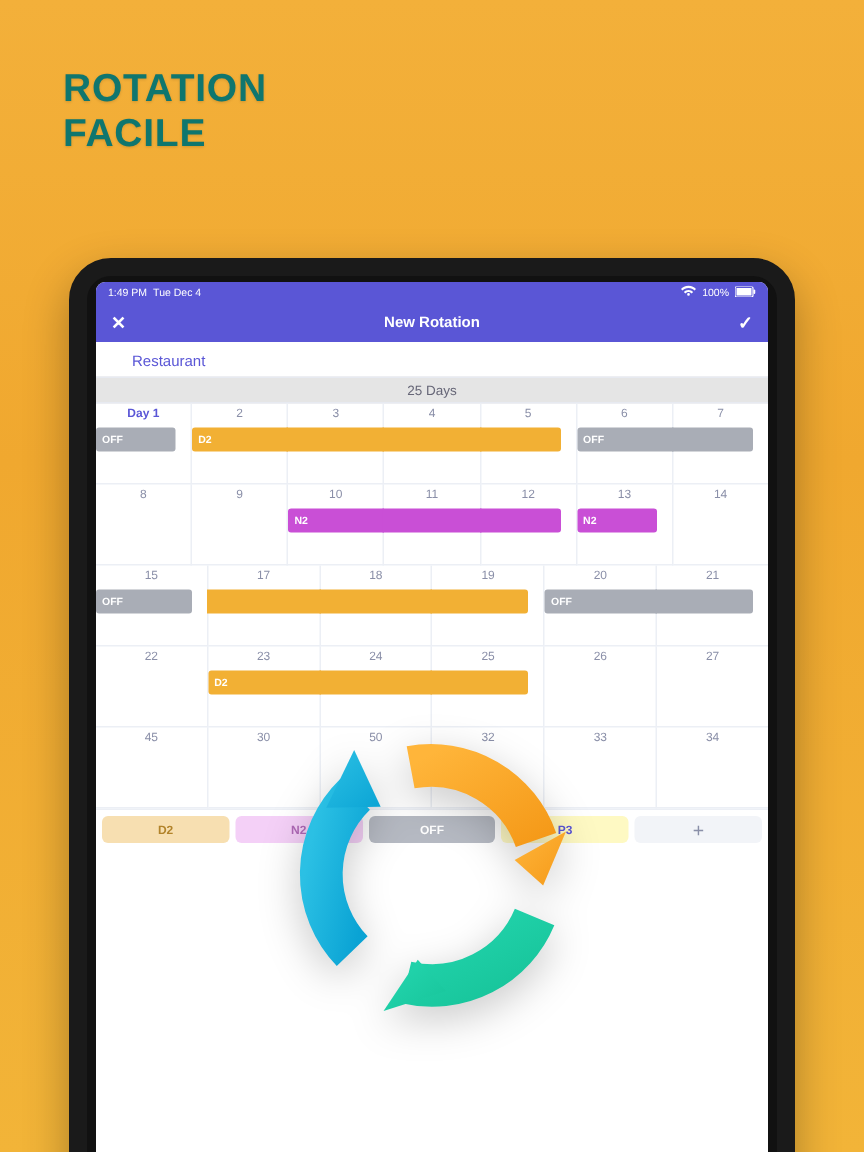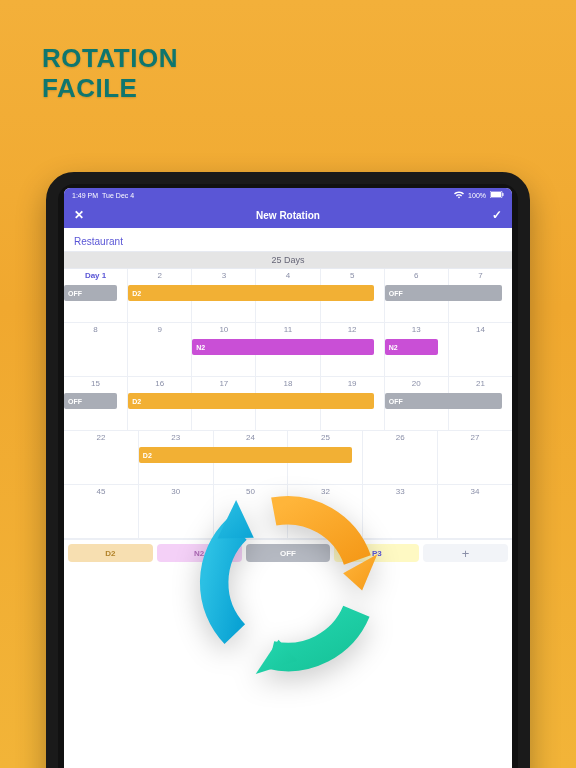--- a/index.html
+++ b/index.html
@@ -36,21 +36,21 @@
     display:flex; align-items:center; justify-content:center; position:relative;
     font-size: 10px; font-weight: 600;
   }
   .navbar .left-btn, .navbar .right-btn {
     position:absolute; top:0; bottom:0; display:flex; align-items:center;
     padding: 0 10px; font-size: 12px;
   }
   .navbar .left-btn { left:0 } .navbar .right-btn { right:0 }
   .sheet { background:#fff; }
   .restaurant {
-    color:#5a56d6; font-size:10px; padding: 8px 10px 4px;
+    color:#5a56d6; font-size:10px; padding: 8px 24px 4px;
   }
   .subhead {
     background:#e5e5e5; color:#667; font-size:9px; text-align:center;
     padding: 3px 0; border-top:1px solid #e7eaf1; border-bottom:1px solid #e7eaf1;
   }
   .grid { width:100%; }
   .row { display:flex; }
   .cell {
     flex:1 1 0; min-width:0; position:relative;
     height: 54px; border-right:1px solid #eceff5; border-bottom:1px solid #eceff5;
@@ -204,24 +204,20 @@
               <div class="event ev-n2 solo">N2</div>
             </div>
             <div class="cell">
               <div class="daynum">14</div>
             </div>
           </div>
           <div class="row">
             <div class="cell">
               <div class="daynum">15</div>
               <div class="event ev-off solo">OFF</div>
-            </div>
-            <div class="cell">
-              <div class="daynum">16</div>
-              <div class="event ev-d2 startCap">D2</div>
             </div>
             <div class="cell">
               <div class="daynum">17</div>
               <div class="event ev-d2 through"></div>
             </div>
             <div class="cell">
               <div class="daynum">18</div>
               <div class="event ev-d2 through"></div>
             </div>
             <div class="cell">

